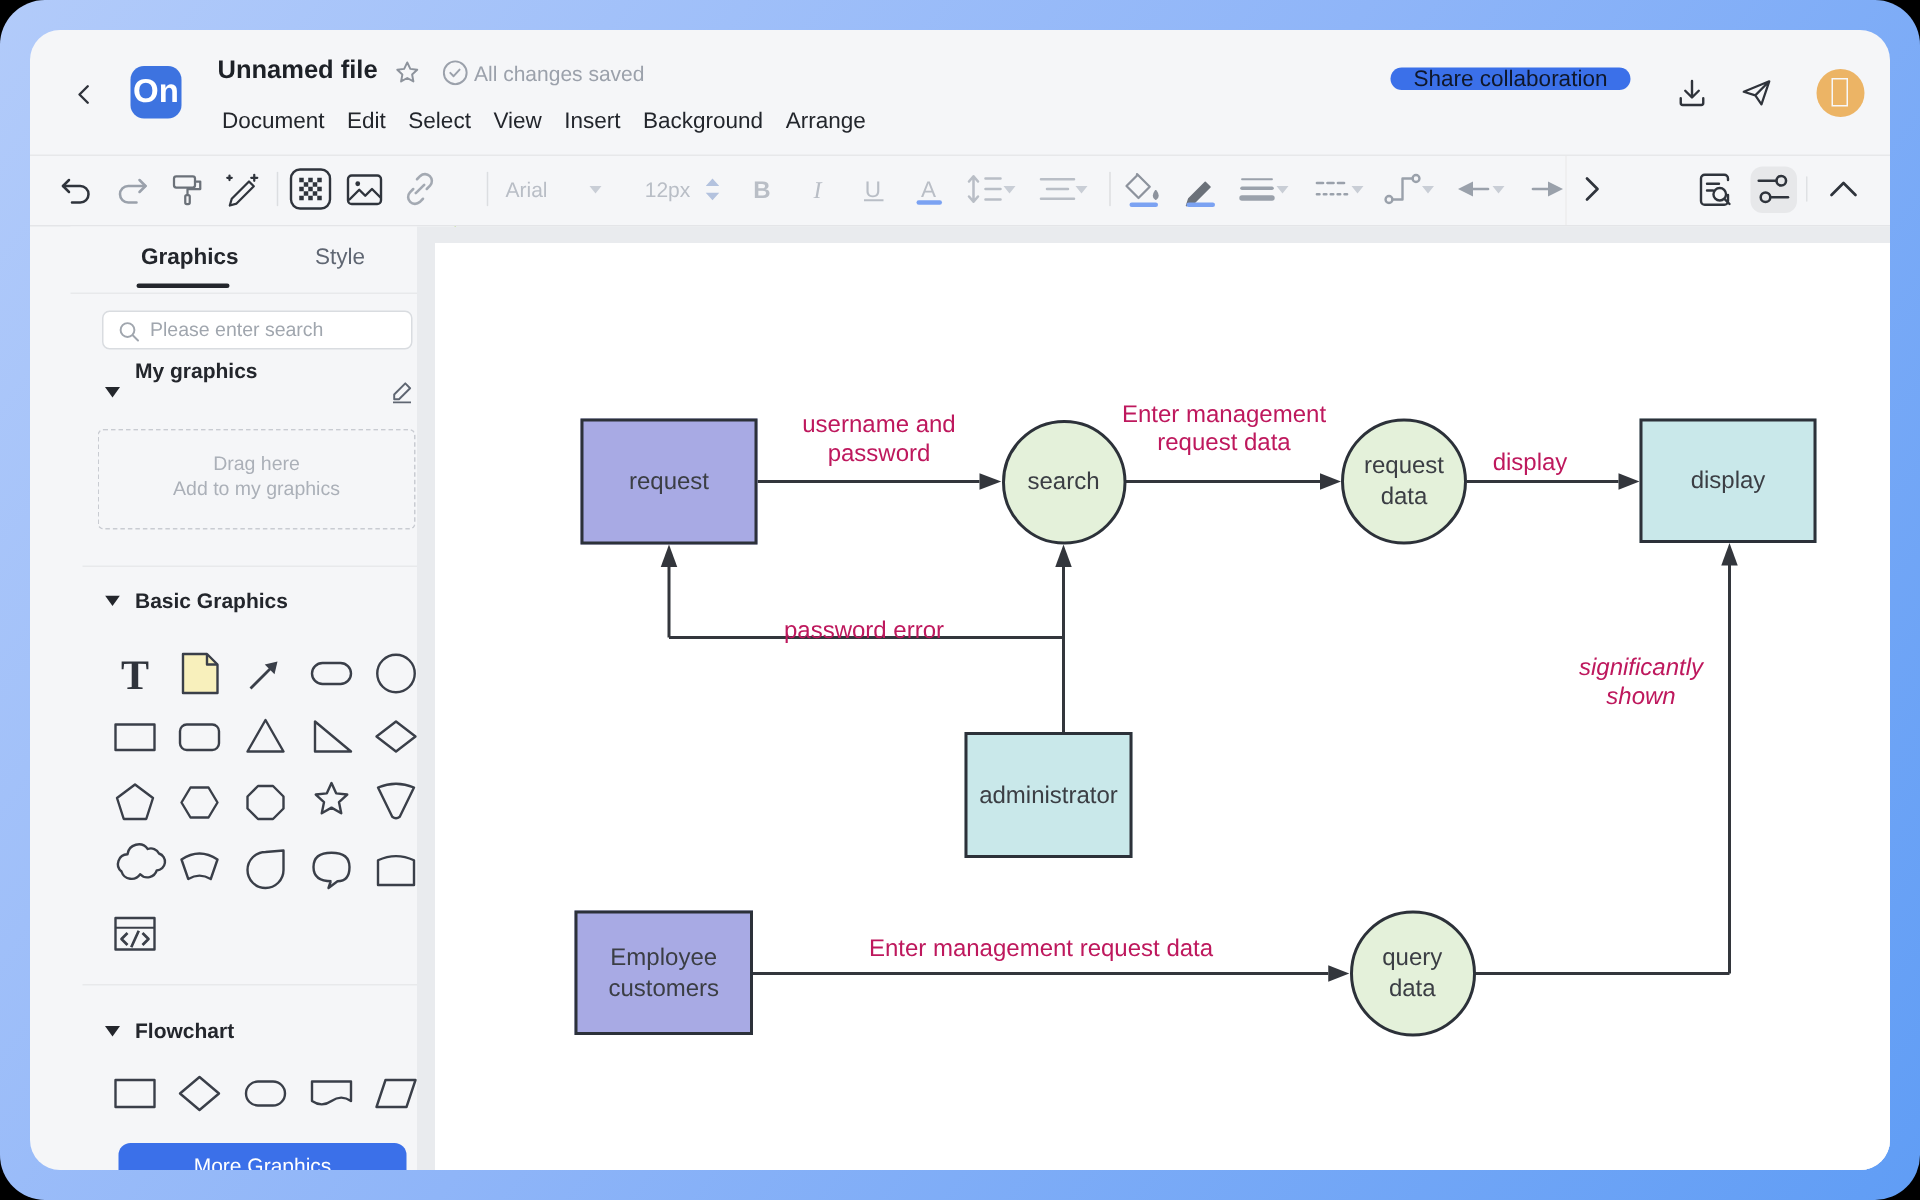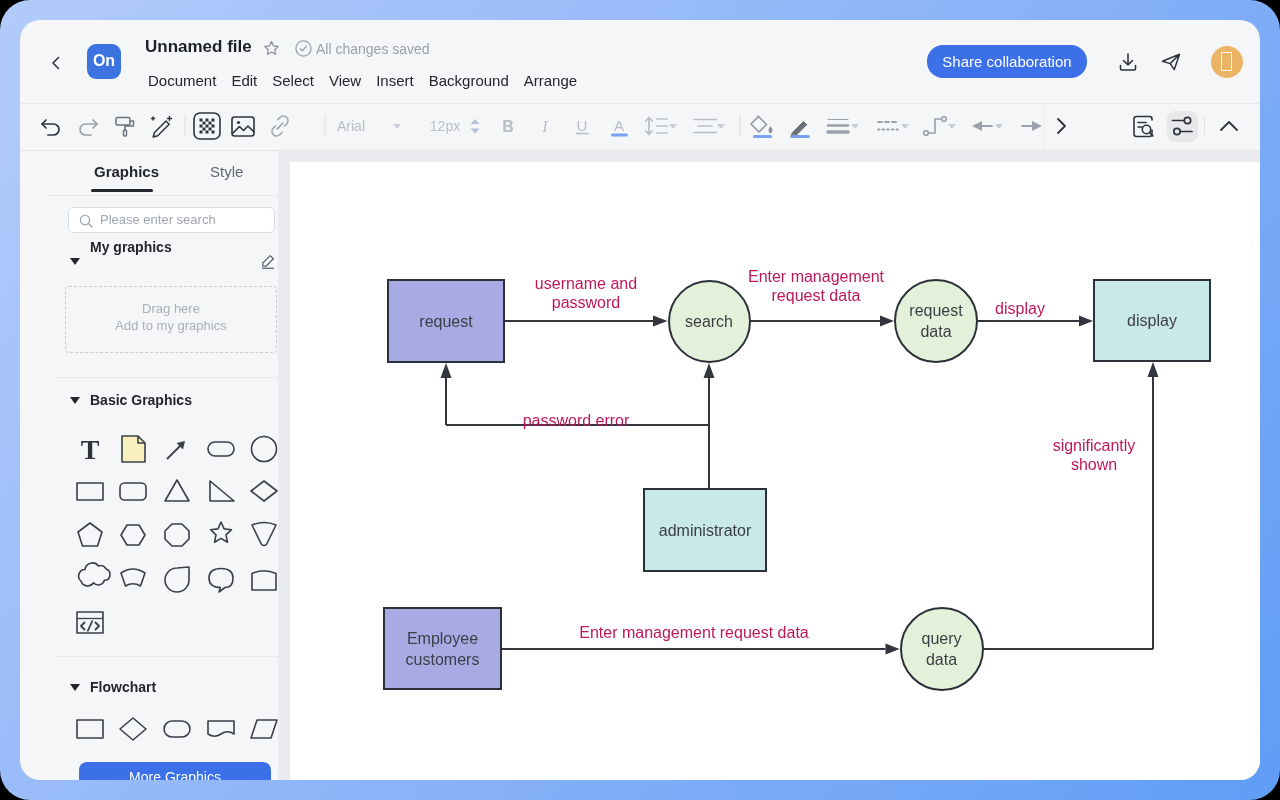--- a/index.html
+++ b/index.html
@@ -8,26 +8,26 @@
   background:linear-gradient(128deg,#b2cbfa 0%,#8fb5f8 48%,#609df5 100%);overflow:hidden;}
 .app{position:absolute;left:20px;top:20px;width:1240px;height:760px;background:#f5f6f8;
   border-radius:20px;overflow:hidden;}
 .abs{position:absolute;}
 
 .hdr-div{position:absolute;left:0;top:83px;width:1240px;height:1px;background:#e7e8ea;}
 .tb-div{position:absolute;left:0;top:130px;width:1240px;height:1px;background:#e4e5e8;}
 .title{position:absolute;left:125px;top:17px;font-size:17px;font-weight:700;color:#1d2127;}
 .saved{position:absolute;left:296px;top:21px;font-size:14px;color:#9ba1ab;}
 .menu{position:absolute;left:128px;top:52px;font-size:15px;color:#23262c;display:flex;gap:15px;}
-.sharebtn{position:absolute;left:907px;top:25px;width:160px;height:33px;background:#3b70e9;border-radius:16px;
-  color:#ffffff;font-size:15px;display:flex;align-items:center;justify-content:center;}
+.sharebtn{position:absolute;left:907px;top:25px;width:160px;height:15px;background:#3b70e9;border-radius:16px;
+  color:#0f172a;font-size:15px;display:flex;align-items:center;justify-content:center;}
 .avatar{position:absolute;left:1191px;top:26px;width:32px;height:32px;border-radius:50%;background:#ecb465;}
 .avatar div{position:absolute;left:10px;top:6px;width:11px;height:19px;border:1.6px solid #f7f8fa;}
 .logo{position:absolute;left:67px;top:24px;width:34px;height:35px;border-radius:9px;background:#3d73e0;
-  color:#fff;font-size:16px;font-weight:700;text-align:center;line-height:33px;}
+  color:#fff;font-size:22px;font-weight:700;text-align:center;line-height:33px;}
 
 .side{position:absolute;left:0;top:131px;width:257px;height:629px;background:#f5f6f8;border-right:1px solid #84cc16;margin-left:27px;}
 .tabg{position:absolute;left:47px;top:12px;font-size:15px;font-weight:700;color:#23262c;}
 .tabs{position:absolute;left:163px;top:12px;font-size:15px;color:#5f6672;}
 .tabline{position:absolute;left:44px;top:38px;width:62px;height:3px;background:#23262c;border-radius:2px;}
 .side-div1{position:absolute;left:0;top:44px;width:257px;height:1px;background:#e8e9eb;}
 .search{position:absolute;left:21px;top:56px;width:207px;height:26px;border:1px solid #d9dce0;border-radius:5px;background:#fff;}
 .search span{position:absolute;left:31px;top:4px;font-size:13px;color:#a0a6ae;}
 .sechdr{position:absolute;font-size:14px;font-weight:700;color:#23262c;}
 .dragbox{position:absolute;left:18px;top:135px;width:212px;height:67px;border:1px dashed #c9ccd2;border-radius:4px;
@@ -314,24 +314,24 @@
         <polygon points="431,212 425.5,227 436.5,227"></polygon>
         <polygon points="168,212 162.5,227 173.5,227"></polygon>
         <polygon points="621.5,498 607.5,492.5 607.5,503.5"></polygon>
         <polygon points="875,211 869.5,226 880.5,226"></polygon>
       </g>
     </svg>
     <div class="node" style="left:109px;top:128px;width:118px;height:84px;background:#a8aae4;">request</div>
     <div class="node circ" style="left:389.5px;top:128.5px;width:83px;height:83px;">search</div>
     <div class="node circ" style="left:616px;top:128px;width:84px;height:84px;">request<br>data</div>
     <div class="node" style="left:815px;top:128px;width:118px;height:83px;background:#c9e8ea;">display</div>
-    <div class="node" style="left:365px;top:337px;width:124px;height:84px;background:#c9e8ea;">administrator</div>
+    <div class="node" style="left:365px;top:337px;width:112px;height:84px;background:#c9e8ea;">administrator</div>
     <div class="node" style="left:105px;top:456px;width:119px;height:83px;background:#a8aae4;">Employee<br>customers</div>
     <div class="node circ" style="left:621.5px;top:456px;width:84px;height:84px;">query<br>data</div>
     <div class="lbl" style="left:238px;top:123px;width:140px;">username and<br>password</div>
     <div class="lbl" style="left:468px;top:116px;width:140px;">Enter management<br>request data</div>
     <div class="lbl" style="left:716px;top:148px;width:52px;">display</div>
     <div class="lbl" style="left:228px;top:260px;width:140px;">password error</div>
-    <div class="lbl" style="left:746px;top:285px;width:140px;">significantly<br>shown</div>
+    <div class="lbl" style="left:746px;top:285px;width:140px;font-style:italic;">significantly<br>shown</div>
     <div class="lbl" style="left:296px;top:472px;width:240px;">Enter management request data</div>
   </div>
 </div>
 </div>
 
 </body></html>

